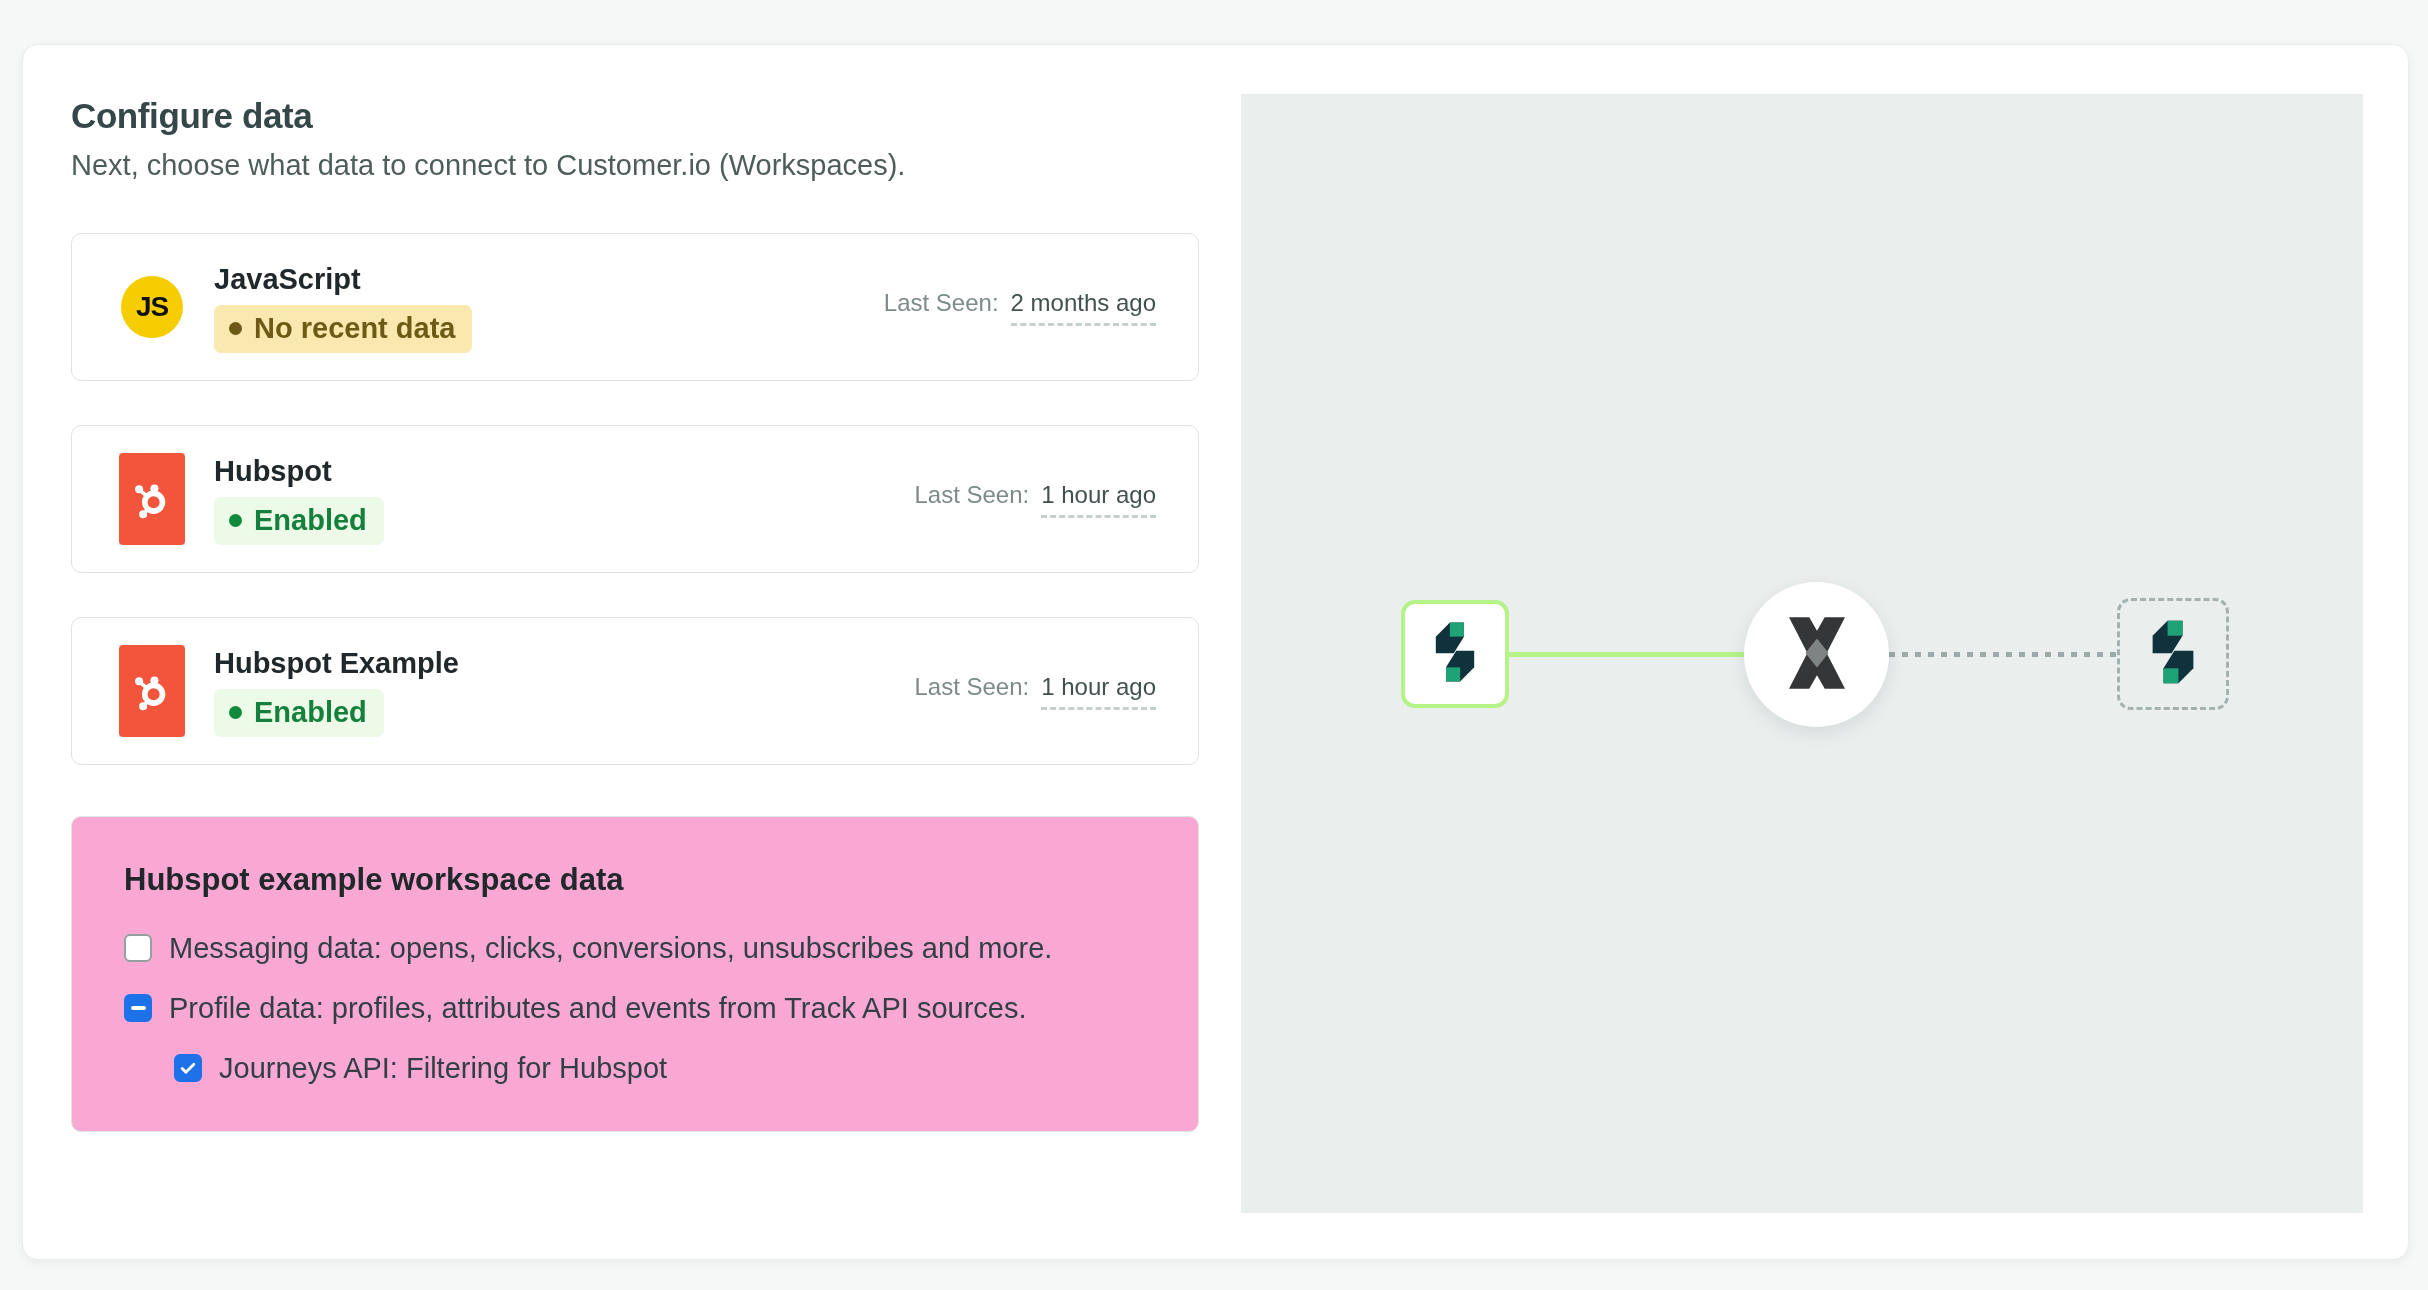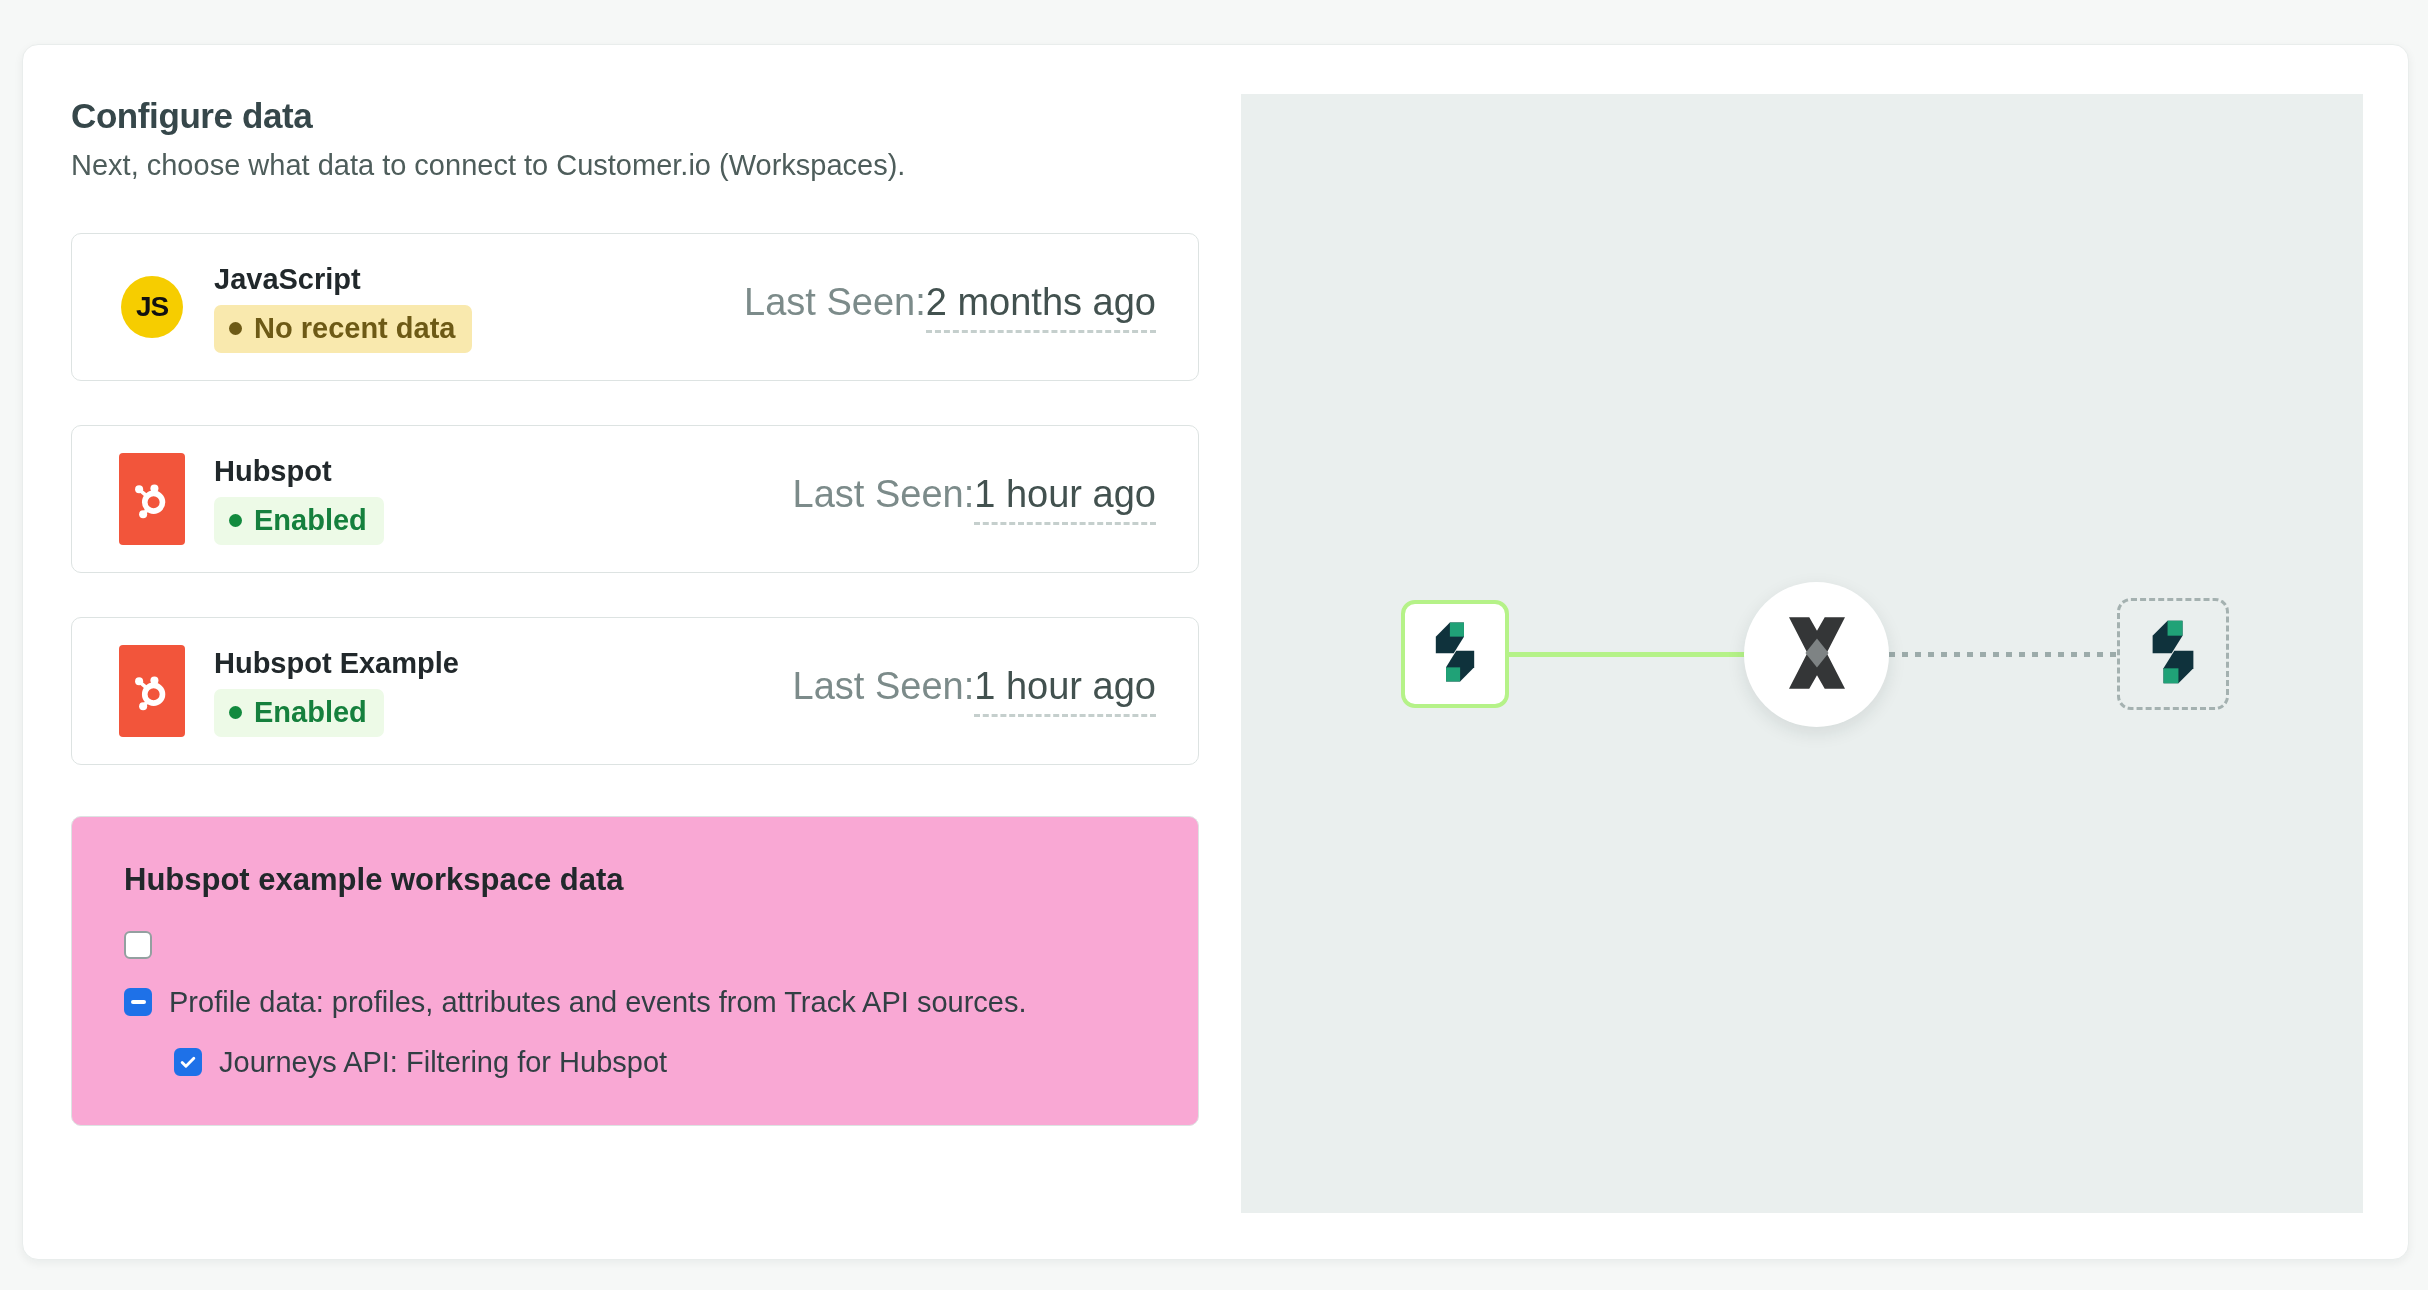--- a/index.html
+++ b/index.html
@@ -51,21 +51,21 @@
   .status-badge{
     display:inline-flex; align-items:center; gap:12px;
     border-radius:7px; padding:7px 17px 8px 15px;
     font-size:29px; font-weight:700; width:max-content;
   }
   .status-badge .dot{ width:13px; height:13px; border-radius:50%; flex:none; }
   .status-badge.warning{ background:#f9e9ae; color:#6d5a16; }
   .status-badge.warning .dot{ background:#6d5a16; }
   .status-badge.success{ background:#edfae7; color:#15803d; }
   .status-badge.success .dot{ background:#128a3e; }
-  .last-seen{ margin-left:auto; font-size:38px; display:flex; align-items:baseline; gap:0;text-align:center; }
+  .last-seen{ margin-left:auto; font-size:24px; display:flex; align-items:baseline; gap:12px;text-align:center; }
   .last-seen .ls-label{ color:#7c8b8a; }
   .last-seen .ls-value{
     color:#42514f; padding-bottom:6px;
     border-bottom:3px dashed #c5cfcd; cursor:help;
   }
   .workspace-card{
     margin-top:51px; border:1px solid #dde3e2; border-radius:10px;
     background:#f9a8d4; padding:44px 48px 46px 52px;
   }
   h2.section-title{ font-size:31px; font-weight:700; color:#21282b; line-height:38px; }
@@ -191,20 +191,21 @@
             <span class="ls-value">1 hour ago</span>
           </div>
         </div>
       </div>
 
     <div class="workspace-card">
       <h2 class="section-title">Hubspot example workspace data</h2>
       <div class="options" id="options-list">
           <div class="option-row">
             <span class="checkbox unchecked"></span>
+            <span class="option-label">Messaging data: opens, clicks, conversions, unsubscribes and more.</span>
           </div>
           <div class="option-row">
             <span class="checkbox indeterminate">
               <span class="ind-bar"></span>
             </span>
             <span class="option-label">Profile data: profiles, attributes and events from Track API sources.</span>
           </div>
           <div class="option-row indent">
             <span class="checkbox checked">
               <svg viewBox="0 0 24 24">

